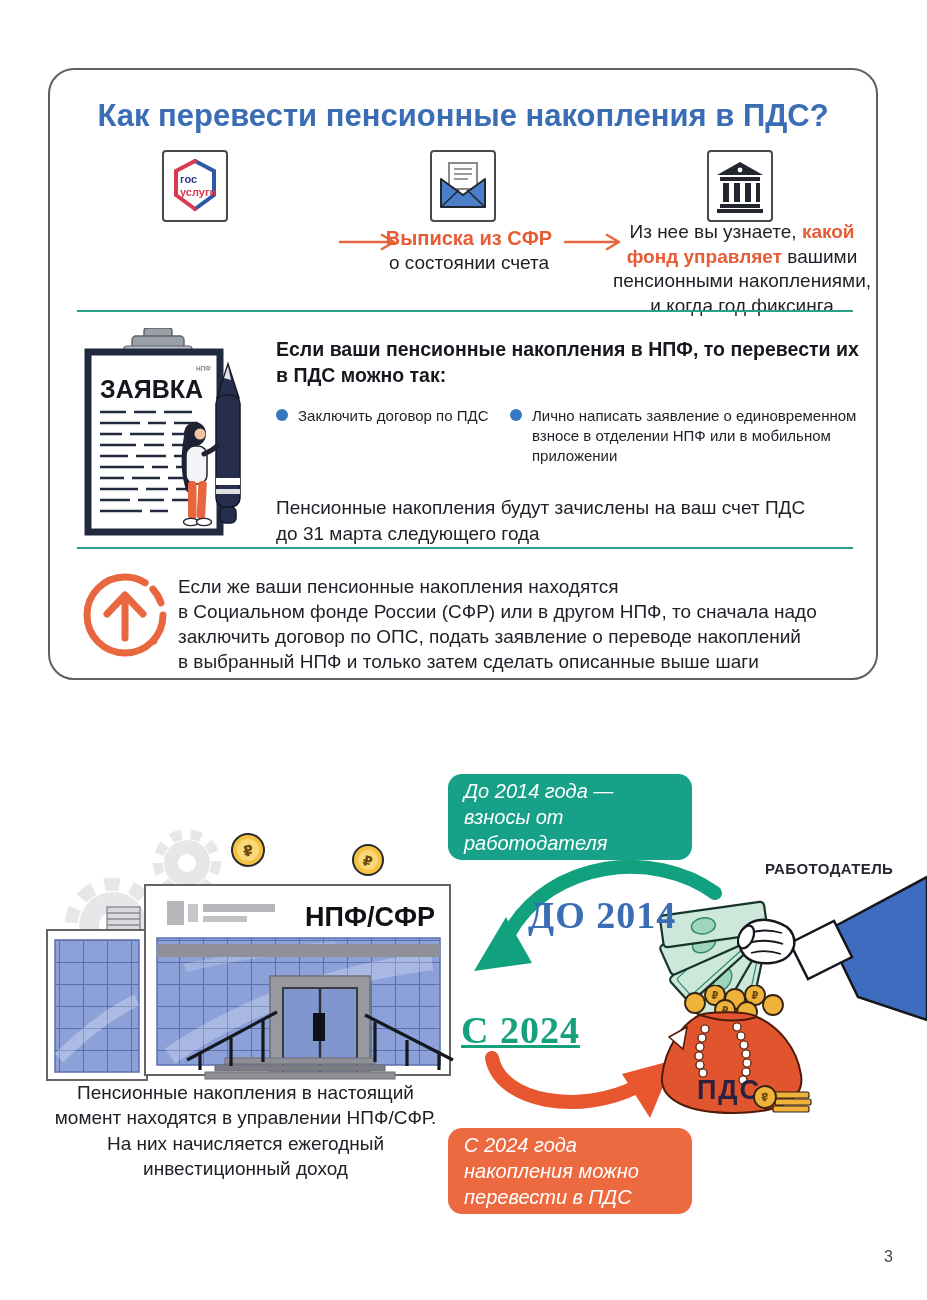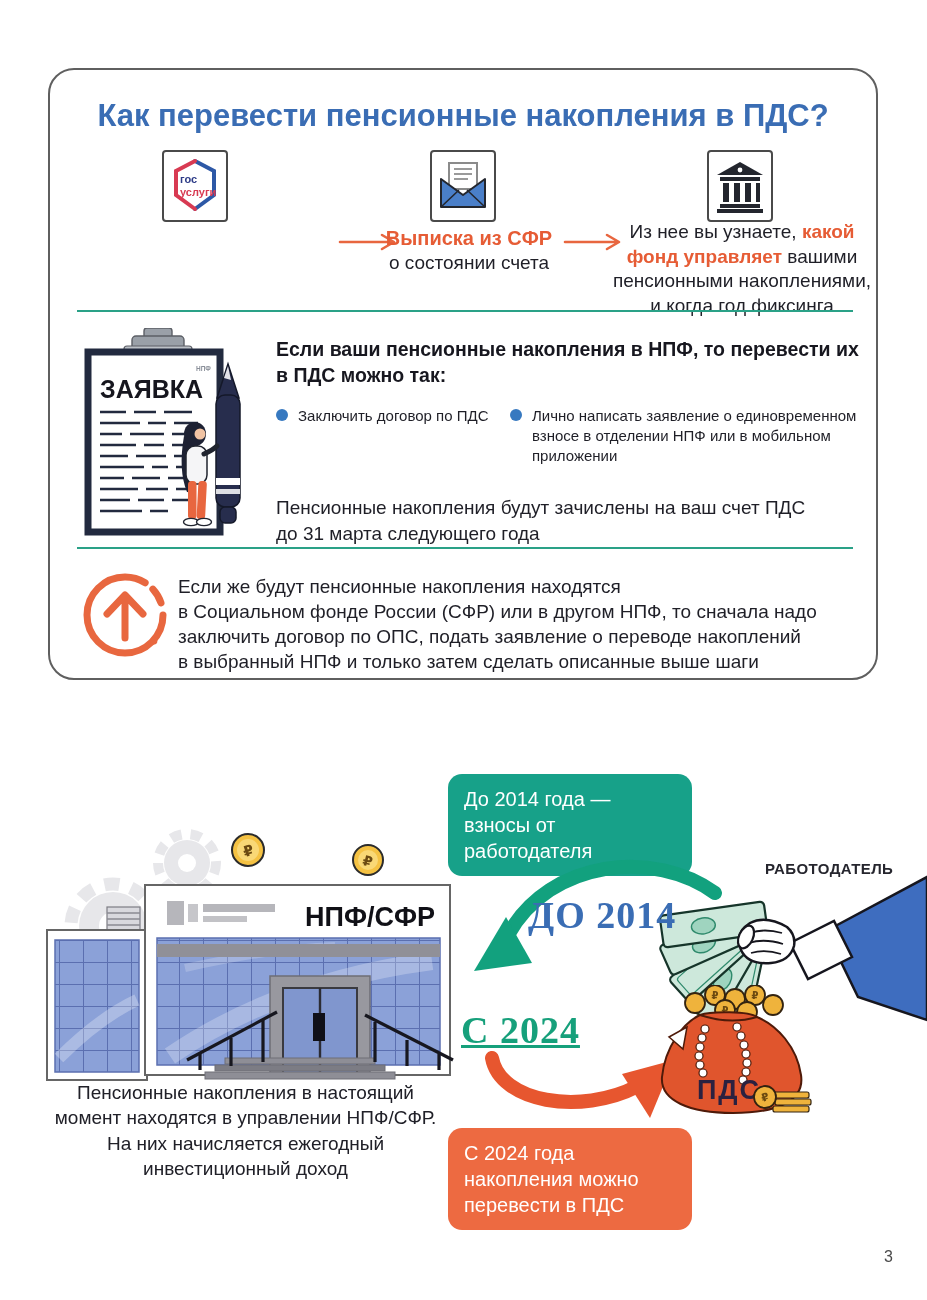--- a/index.html
+++ b/index.html
@@ -18,21 +18,21 @@
   .accent{color:#e65c35;font-weight:bold;}
   .step2-title{font-size:20px;font-weight:bold;color:#e65c35;}
   .divider{position:absolute;left:27px;width:776px;height:0;border-top:2.5px solid #2aa187;}
   .mid-heading{position:absolute;font-size:19.5px;font-weight:bold;line-height:1.35;color:#17171f;}
   .bullet{position:absolute;display:flex;gap:10px;font-size:15px;line-height:1.33;color:#1f1f27;}
   .dot{flex:0 0 auto;width:12px;height:12px;border-radius:50%;background:#3779c0;margin-top:3px;}
   .mid-note{position:absolute;font-size:19px;line-height:1.35;color:#1f1f27;}
   .sfr-text{position:absolute;font-size:19px;line-height:1.32;color:#1f1f27;}
   
   .badge{position:absolute;width:244px;box-sizing:border-box;border-radius:14px;
-         color:#fff;font-size:20px;line-height:1.3;padding:12px 16px;}
+         color:#fff;font-size:20px;line-height:1.3;padding:4px 16px;font-style:italic;}
   .badge-green{left:448px;top:774px;background:#17a189;}
   .badge-orange{left:448px;top:1128px;background:#ed6a41;}
   .employer{position:absolute;left:765px;top:860px;font-size:15px;font-weight:bold;
             letter-spacing:.4px;color:#26262e;}
   .big-label{position:absolute;font-family:"Liberation Serif","DejaVu Serif",serif;
              font-weight:bold;font-size:38px;letter-spacing:1px;}
   .lbl-do2014{left:528px;top:893px;color:#3a6db4;}
   .lbl-s2024{left:461px;top:1008px;color:#16a07b;text-decoration:underline;}
   .building-caption{position:absolute;left:38px;top:1080px;width:415px;text-align:center;
             font-size:19px;line-height:1.33;color:#202028;}
@@ -150,21 +150,21 @@
 до 31 марта следующего года</div>
 
   <div class="divider" style="top:477px;"></div>
 
   <svg class="abs" style="left:28px;top:498px;" width="94" height="94" viewBox="0 0 94 94">
     <circle cx="47" cy="47" r="38" fill="none" stroke="#e8673f" stroke-width="7" stroke-linecap="round" stroke-dasharray="200 10 16 13"></circle>
     <circle cx="76" cy="73" r="3.4" fill="#e8673f"></circle>
     <path d="M47 70 V29 M29 46 L47 27 L65 46" fill="none" stroke="#e8673f" stroke-width="7" stroke-linecap="round" stroke-linejoin="round"></path>
   </svg>
 
-  <div class="sfr-text pre" style="left:128px;top:504px;width:702px;">Если же будут пенсионные накопления находятся
+  <div class="sfr-text pre" style="left:128px;top:504px;width:702px;">Если же ваши пенсионные накопления находятся
 в Социальном фонде России (СФР) или в другом НПФ, то сначала надо
 заключить договор по ОПС, подать заявление о переводе накоплений
 в выбранный НПФ и только затем сделать описанные выше шаги</div>
 </div>
 
 <div class="badge badge-green">До 2014 года — взносы от работодателя</div>
 
 <svg class="abs" style="left:35px;top:808px;" width="420" height="275" viewBox="0 0 420 275">
   <defs>
     <pattern id="wgrid" width="24" height="22" patternUnits="userSpaceOnUse">

